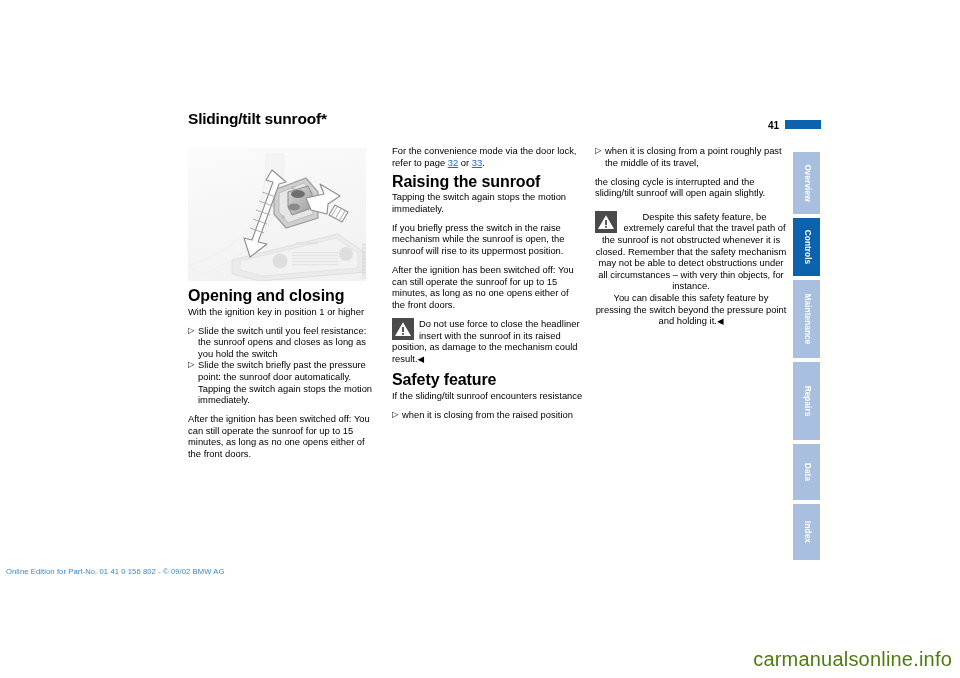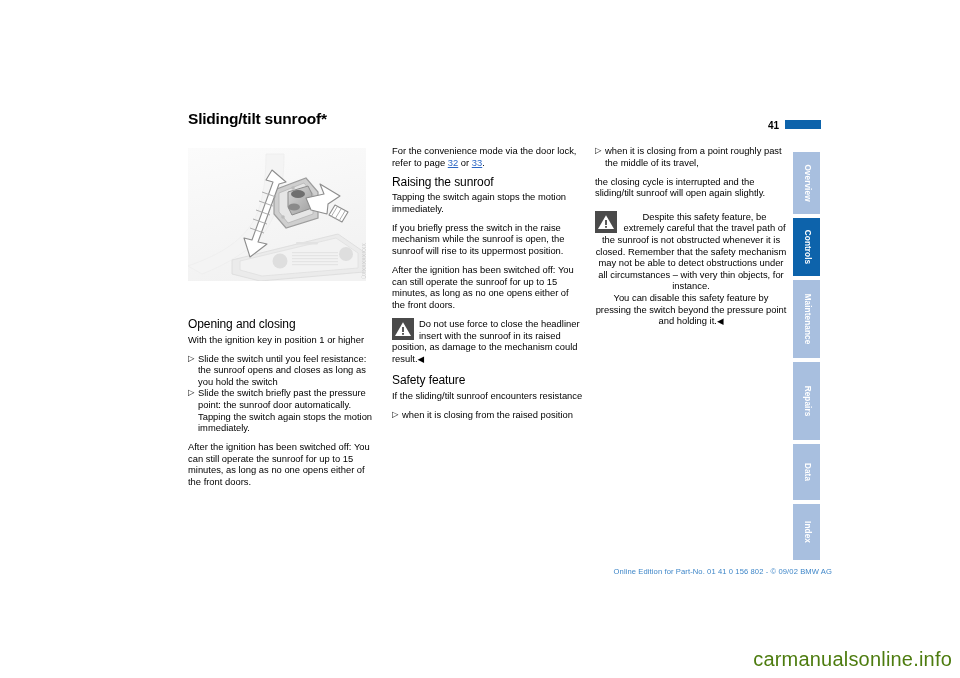--- a/index.html
+++ b/index.html
@@ -50,31 +50,31 @@
   }
 
   
   .col {
     position: absolute;
     top: 145px;
     font-size: 9.4px;
     line-height: 11.6px;
     color: #000;
   }
-  .col-left  { left: 188px; width: 192px; margin-top: 28px; }
+  .col-left  { left: 188px; width: 192px; }
   .col-mid   { left: 392px; width: 192px; }
   .col-right { left: 595px; width: 192px; }
 
   .col p {
     margin: 0 0 7.5px 0;
   }
   .col h2 {
     margin: 0 0 3px 0;
-    font-size: 12px;
-    font-weight: normal;
+    font-size: 16px;
+    font-weight: bold;
     line-height: 12.5px;
     letter-spacing: -0.1px;
   }
   .col h2.spaced { margin-top: 9px; }
   .tight { margin-bottom: 7px !important; }
 
   
   .bullet {
     position: relative;
     padding-left: 10px;
@@ -158,24 +158,25 @@
     white-space: nowrap;
     transform-origin: center center;
   }
 
   
   .footer {
     position: absolute;
     left: 0;
     top: 567px;
     width: 832px;
-    text-align: right;
+    text-align: left;
     font-size: 7.6px;
     color: #3e86c8;
     letter-spacing: 0.1px;
+    padding-left: 6px;
   }
   .watermark {
     position: absolute;
     left: 0;
     top: 648px;
     width: 952px;
     text-align: right;
     font-size: 20px;
     color: #4d7c0f;
     letter-spacing: 0.2px;

